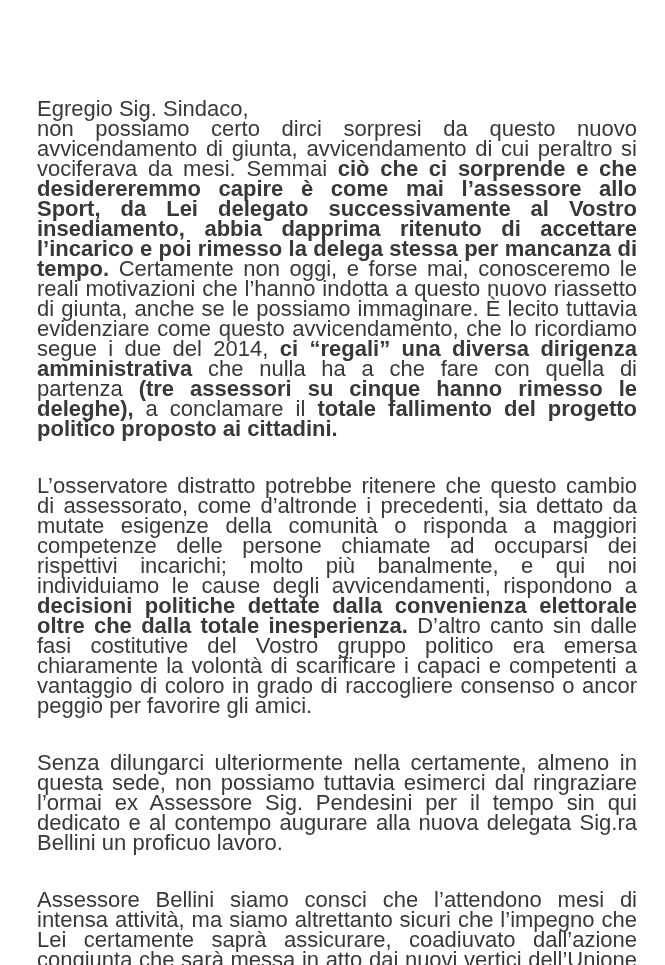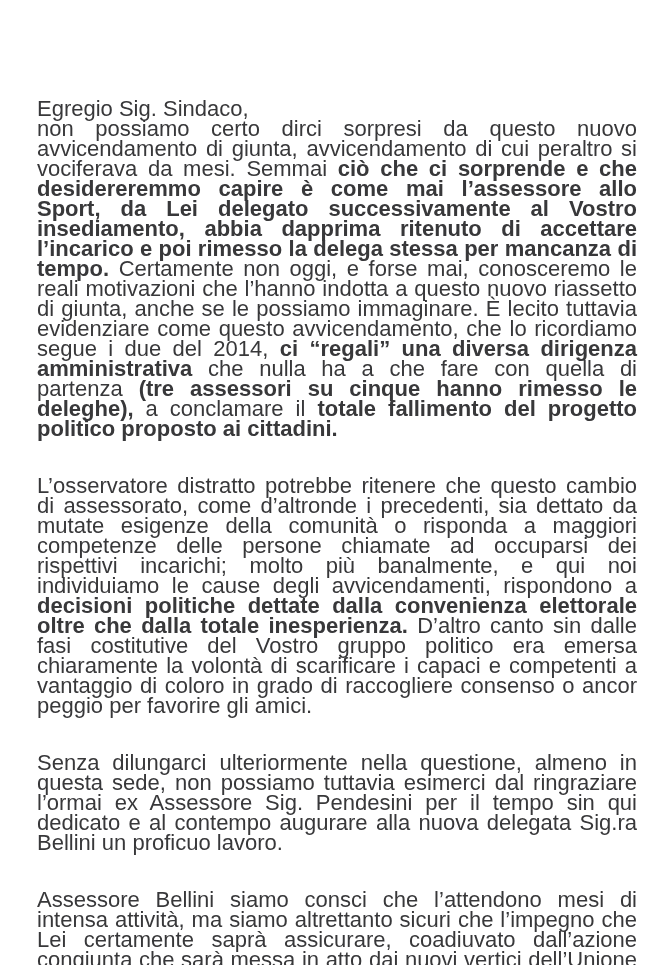--- a/index.html
+++ b/index.html
@@ -65,18 +65,18 @@
 </style>
 </head>
 <body>
 
 <div class="page">
   <div class="content">
     <div>
         <p class="para"><span>Egregio Sig. Sindaco,
 non possiamo certo dirci sorpresi da questo nuovo avvicendamento di giunta, avvicendamento di cui peraltro si vociferava da mesi. Semmai </span><span class="b">ciò che ci sorprende e che desidereremmo capire è come mai l’assessore allo Sport, da Lei delegato successivamente al Vostro insediamento, abbia dapprima ritenuto di accettare l’incarico e poi rimesso la delega stessa per mancanza di tempo.</span><span> Certamente non oggi, e forse mai, conosceremo le reali motivazioni che l’hanno indotta a questo nuovo riassetto di giunta, anche se le possiamo immaginare. È lecito tuttavia evidenziare come questo avvicendamento, che lo ricordiamo segue i due del 2014, </span><span class="b">ci “regali” una diversa dirigenza amministrativa</span><span> che nulla ha a che fare con quella di partenza </span><span class="b">(tre assessori su cinque hanno rimesso le deleghe),</span><span> a conclamare il </span><span class="b">totale fallimento del progetto politico proposto ai cittadini.</span></p>
         <p class="para"><span>L’osservatore distratto potrebbe ritenere che questo cambio di assessorato, come d’altronde i precedenti, sia dettato da mutate esigenze della comunità o risponda a maggiori competenze delle persone chiamate ad occuparsi dei rispettivi incarichi; molto più banalmente, e qui noi individuiamo le cause degli avvicendamenti, rispondono a </span><span class="b">decisioni politiche dettate dalla convenienza elettorale oltre che dalla totale inesperienza.</span><span> D’altro canto sin dalle fasi costitutive del Vostro gruppo politico era emersa chiaramente la volontà di scarificare i capaci e competenti a vantaggio di coloro in grado di raccogliere consenso o ancor peggio per favorire gli amici.</span></p>
-        <p class="para"><span>Senza dilungarci ulteriormente nella questione, almeno in questa sede, non possiamo tuttavia esimerci dal ringraziare l’ormai ex Assessore Sig. Pendesini per il tempo sin qui dedicato e al contempo augurare alla nuova delegata Sig.ra Bellini un proficuo lavoro.</span></p>
+        <p class="para"><span>Senza dilungarci ulteriormente nella certamente, almeno in questa sede, non possiamo tuttavia esimerci dal ringraziare l’ormai ex Assessore Sig. Pendesini per il tempo sin qui dedicato e al contempo augurare alla nuova delegata Sig.ra Bellini un proficuo lavoro.</span></p>
         <p class="para"><span>Assessore Bellini siamo consci che l’attendono mesi di intensa attività, ma siamo altrettanto sicuri che l’impegno che Lei certamente saprà assicurare, coadiuvato dall’azione congiunta che sarà messa in atto dai nuovi vertici dell’Unione Sportiva, saranno garanti del futuro dello sport a Mozzo.</span></p>
       </div>
 
   </div>
 </div>
 
 </body></html>

